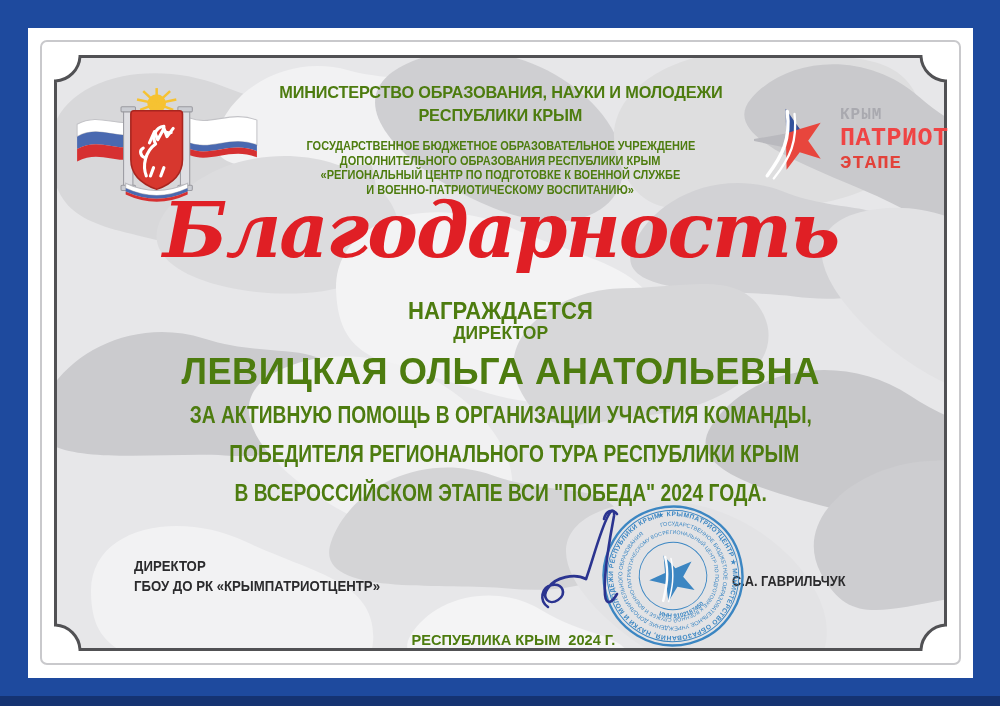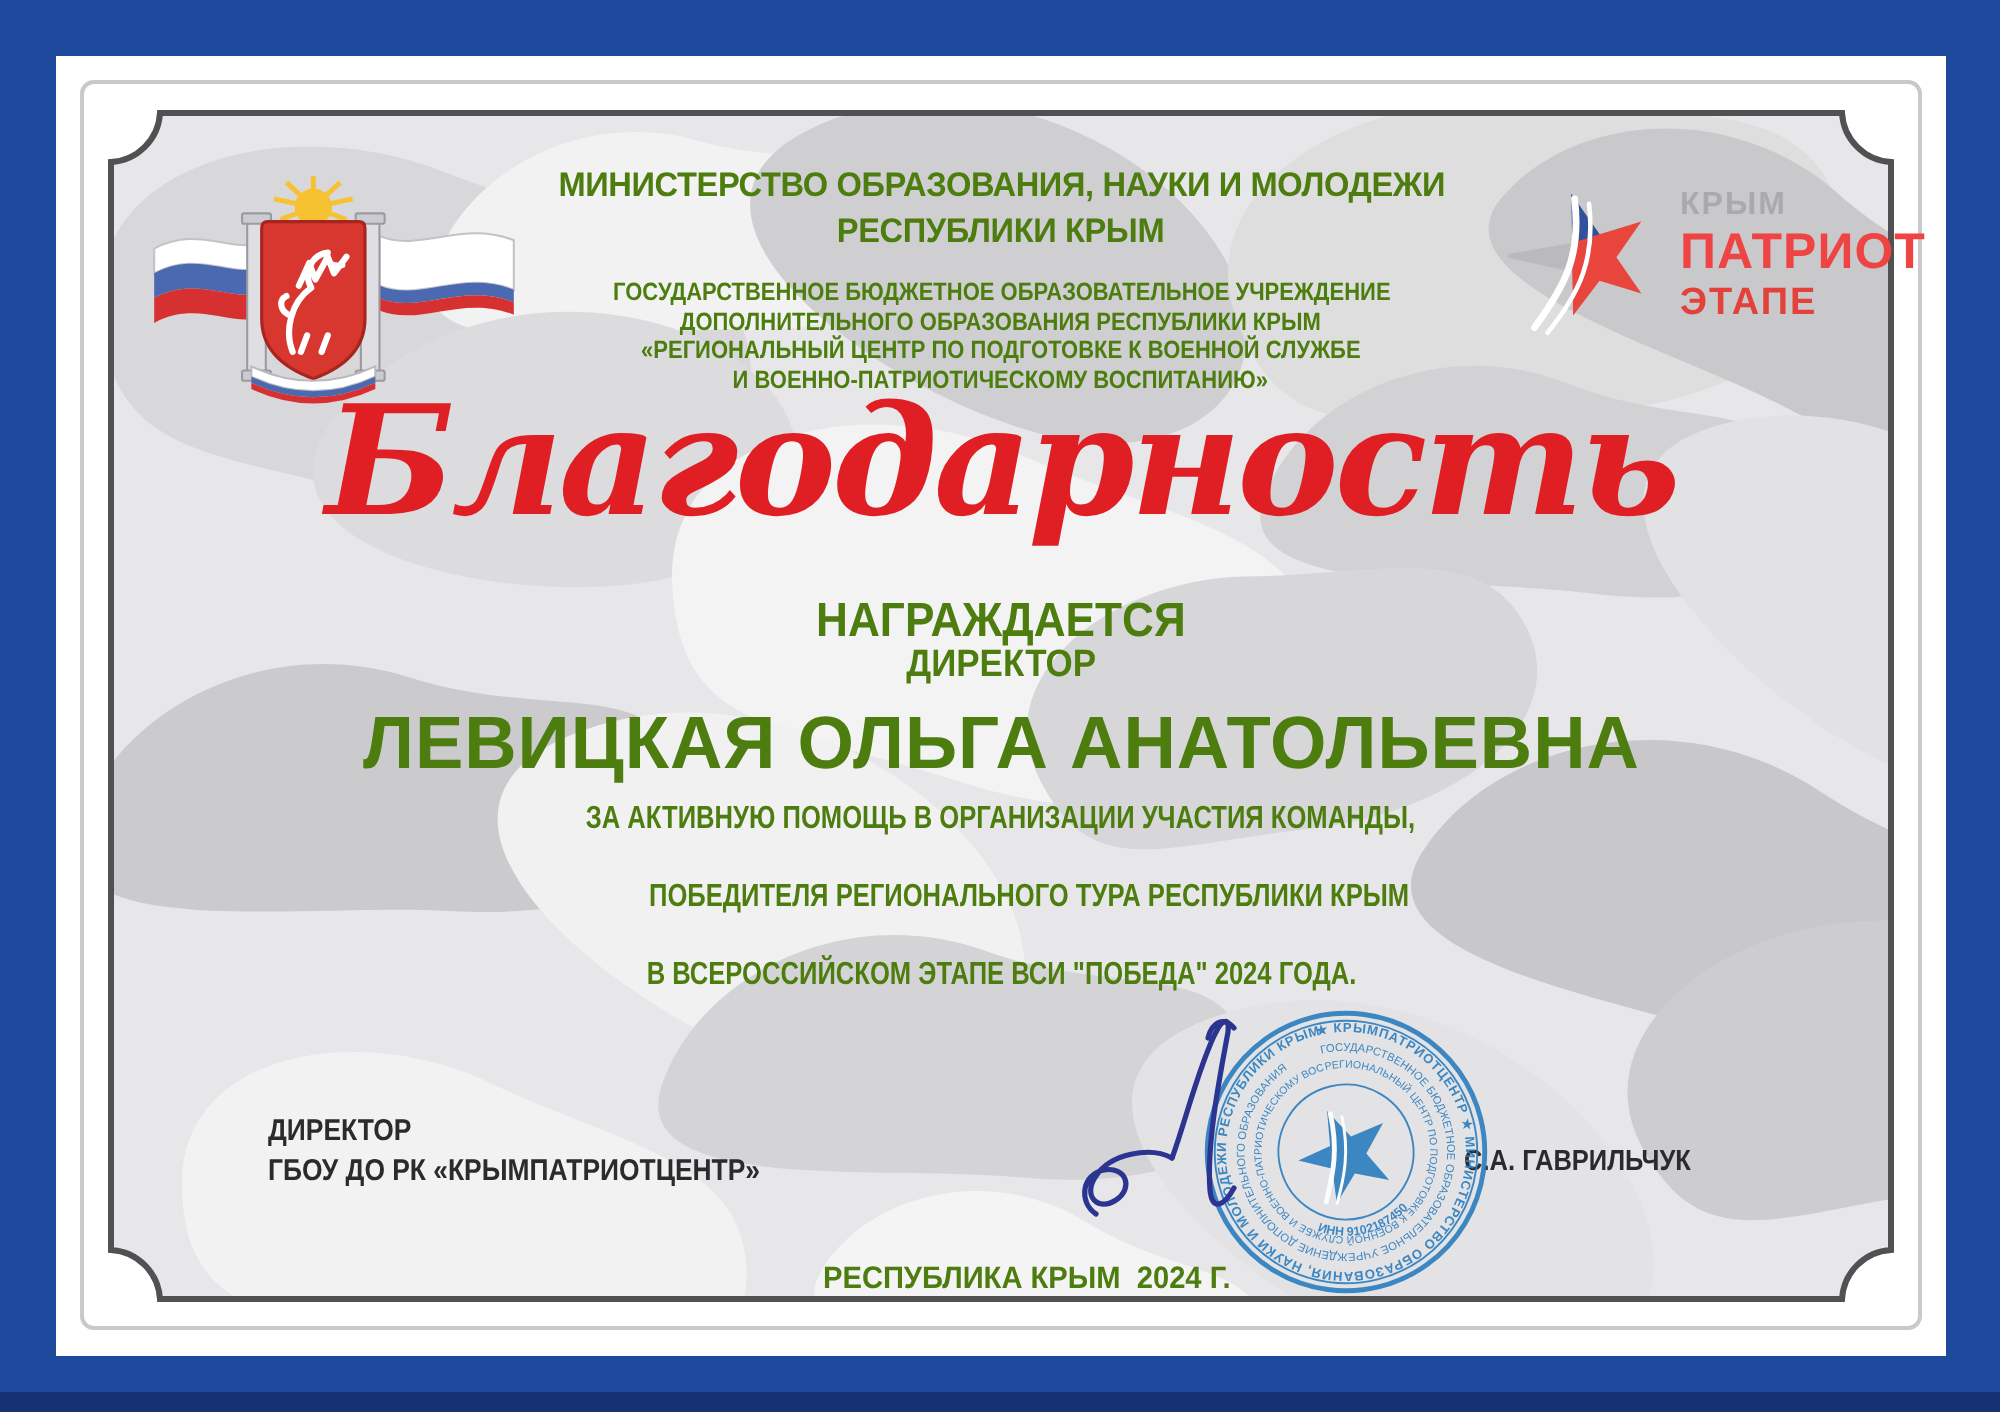--- a/index.html
+++ b/index.html
@@ -28,33 +28,33 @@
   .ministry .cond { transform:scaleX(.96); }
   .inst { top:84px; font-size:12.5px; line-height:14.5px; }
   .inst .cond { transform:scaleX(.88); }
   .main-title { top:126px; font-family:"DejaVu Serif", serif; font-style:italic;
     font-weight:bold; font-size:76px; line-height:100px; color:#e01f25; letter-spacing:-2px; }
   .awarded { top:242px; font-size:24px; }
   .awarded .cond, .position .cond { transform:scaleX(.92); }
   .position { top:267px; font-size:19px; }
   .recipient { top:296px; font-size:37px; letter-spacing:.5px; }
   .recipient .cond { transform:scaleX(.98); }
-  .reason { font-size:16px;text-decoration:underline; }
+  .reason { font-size:24px;text-decoration:underline; }
   .reason .cond { transform:scaleX(.8); }
   .reason.r1 { top:346px; } .reason.r2 { top:385px;padding-left:14px; } .reason.r3 { top:424px; }
   .signer { position:absolute; left:80px; top:501px; color:#2b2b2d; font-weight:bold;
     font-size:15px; line-height:20px; text-align:left; }
   .signer .cond { transform:scaleX(.88); transform-origin:left; display:block; }
   .signer-name { position:absolute; left:678px; top:518px; color:#2b2b2d; font-weight:bold;
     font-size:14.5px; }
   .signer-name .cond { transform:scaleX(.88); transform-origin:left; }
   .footer-line { top:558px; font-size:15.5px; white-space:pre; }
   .footer-line .cond { transform:scaleX(.94); white-space:pre; }
   .crest { position:absolute; left:20px; top:30px; }
-  .plogo { position:absolute; left:700px; top:28px; width:190px; height:130px; }
+  .plogo { position:absolute; left:700px; top:40px; width:190px; height:130px;font-family:Liberation Mono, monospace; }
   .plogo svg.star { position:absolute; left:0; top:2px; }
   .plogo .ptext { position:absolute; left:86px; top:12px; text-align:left; font-weight:bold; line-height:1; }
   .plogo .l1 { color:#a9a9af; font-size:16px; letter-spacing:1px; margin-bottom:3px; }
   .plogo .l2 { color:#ef4444; font-size:25px; letter-spacing:.5px; margin-bottom:3px; }
   .plogo .l3 { color:#e2423a; font-size:19px; letter-spacing:1px; }
   .stamp { position:absolute; left:544px; top:446px; opacity:.92; transform:rotate(-14deg); }
   .stamp text { font-family:"Liberation Sans", sans-serif; fill:#2e7fc0; }
   .signature { position:absolute; left:480px; top:448px; }
 </style>
 </head>

